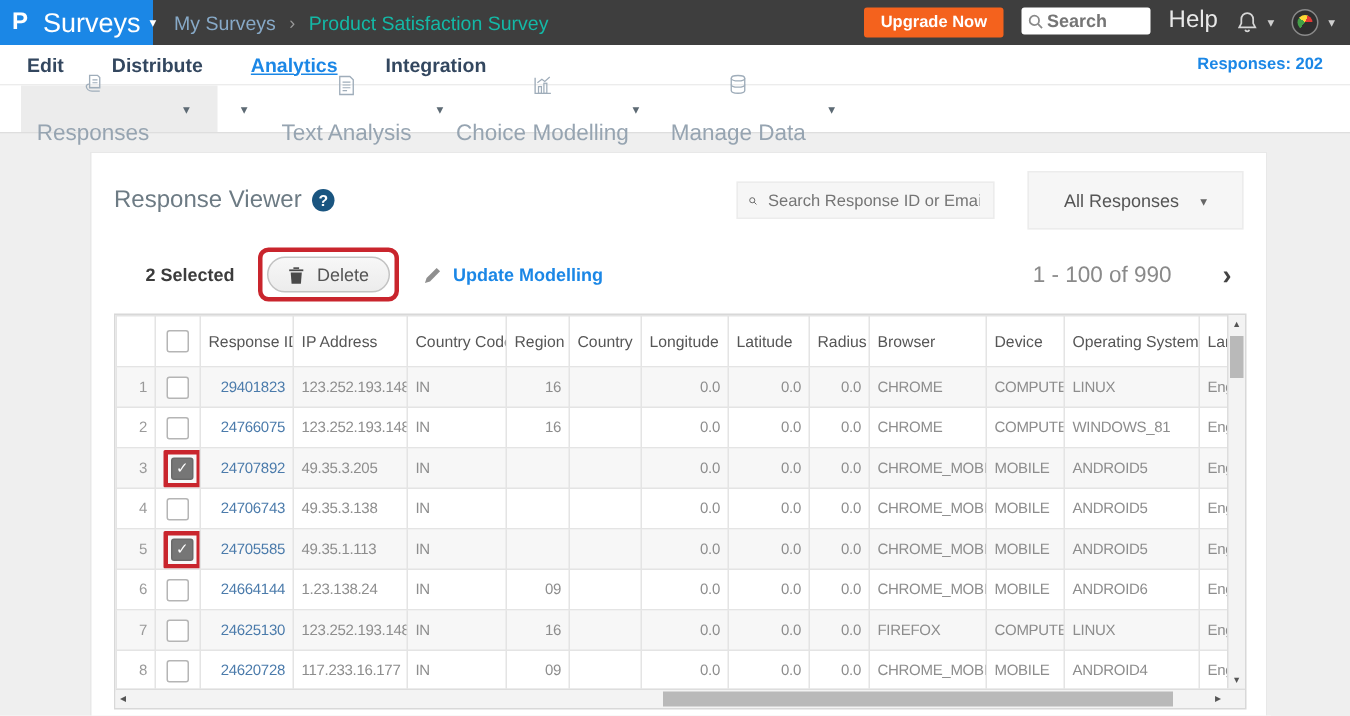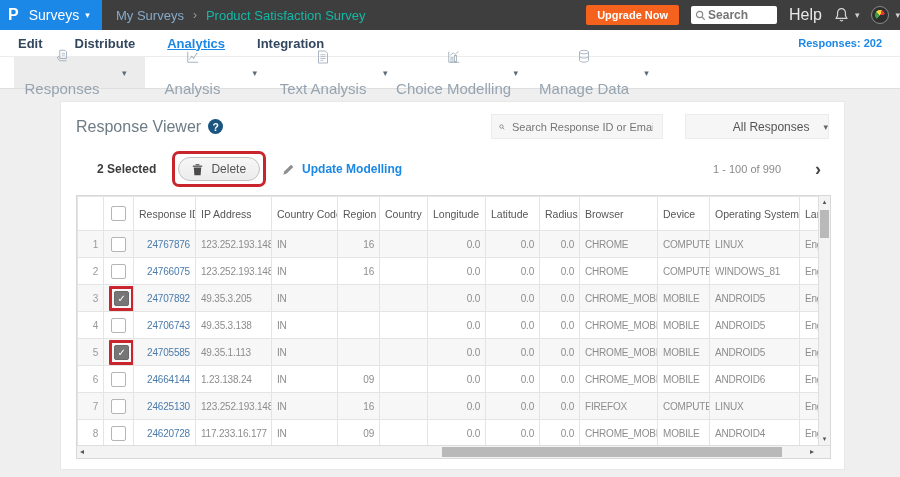--- a/index.html
+++ b/index.html
@@ -4,27 +4,27 @@
 <style>
   * { box-sizing: border-box; }
   html,body { margin:0; padding:0; width:900px; height:477px; overflow:hidden;
               font-family:"Liberation Sans", sans-serif; background:#efefef; }
 
   
   .topbar { height:30px; background:#3e3e3e; display:flex; align-items:center; }
   .brand { width:102px; height:30px; background:#1b87e6; color:#fff; display:flex;
            align-items:center; padding:0 8px; cursor:pointer; }
   .logo { font-size:16px; font-weight:800; margin-right:10px; }
-  .brand-label { font-size:14px; }
+  .brand-label { font-size:18px; }
   .caret { font-size:9px; margin-left:6px; color:inherit; }
   .crumbs { display:flex; align-items:center; margin-left:14px; font-size:13px; }
   .crumb-parent { color:#87a9c7; }
   .crumb-sep { color:#9a9a9a; margin:0 9px; font-size:12px; }
   .crumb-current { color:#14b8a6; }
-  .topbar-right { margin-left:auto; display:flex; align-items:center; gap:12px; }
+  .topbar-right { margin-left:auto; display:flex; gap:12px; padding-right:10px; }
   .btn-upgrade { background:#f4621d; color:#fff; border:none; border-radius:2px;
                  font-size:11px; font-weight:700; padding:4px 11px; cursor:pointer;
                  font-family:"Liberation Sans", sans-serif; }
   .top-search { background:#fff; border-radius:2px; height:18px; width:86px; display:flex;
                 align-items:center; padding:0 4px; }
   .top-search input { border:none; outline:none; width:62px; font-size:12px; color:#444;
                       font-family:"Liberation Sans", sans-serif; background:transparent;font-weight:bold; }
   .help-label { color:#e8e8e8; font-size:16px; cursor:pointer; }
   .bell-wrap, .avatar-wrap { display:flex; align-items:center; color:#cfcfcf; cursor:pointer; }
   .avatar { width:18px; height:18px; border-radius:50%; border:1px solid #8a8a8a; background:#2f2f2f;
@@ -59,37 +59,37 @@
   .card-title { font-size:16px; color:#6d7b84; }
   .help-circle { width:15px; height:15px; border-radius:50%; background:#1a5580; color:#fff;
                  font-size:10.5px; font-weight:700; display:inline-flex; align-items:center;
                  justify-content:center; margin-left:7px; cursor:pointer; }
   .head-right { margin-left:auto; display:flex; align-items:center; gap:22px; }
   .panel-search { background:#f6f6f6; border:1px solid #ececec; height:25px; width:172px;
                   display:flex; align-items:center; padding:0 7px; }
   .panel-search input { border:none; outline:none; background:transparent; width:145px;
                         font-size:11px; color:#555; font-family:"Liberation Sans", sans-serif; }
   .panel-search svg { margin-right:5px; }
-  .filter-box { background:#f6f6f6; border:1px solid #ececec; height:25px; width:144px;
-                display:flex; align-items:center; justify-content:flex-end; gap:14px;
+  .filter-box { background:#f6f6f6; border:1px solid #ececec; height:39px; width:144px;
+                display:flex; align-items:center; justify-content:center; gap:14px;
                 font-size:12px; color:#555; cursor:pointer; }
   .filter-box .caret { color:#666; margin-left:0; }
 
   .action-row { display:flex; align-items:center; padding:4px 15px 8px 15px; }
   .sel-label { font-size:12px; font-weight:700; color:#3c3c3c;margin-left:21px; }
   .anno { border:3px solid #c9252d; display:inline-flex; }
   .anno-delete { border-radius:7px; padding:3px; margin-left:16px; }
   .btn-delete { background:linear-gradient(#f7f7f7,#ececec); border:1px solid #c2c2c2;
                 border-radius:12px; padding:4px 13px; font-size:12px; color:#555;
                 display:inline-flex; align-items:center; gap:8px; cursor:pointer;
                 font-family:"Liberation Sans", sans-serif; }
   .update-link { display:inline-flex; align-items:center; gap:7px; margin-left:16px;
                  font-size:12px; font-weight:700; color:#1b87e6; cursor:pointer; }
   .pag { margin-left:auto; display:flex; align-items:center; gap:34px; margin-right:8px; }
-  .pag-text { font-size:11px; color:#8a8a8a; }
+  .pag-text { font-size:15px; color:#8a8a8a; }
   .pag-next { font-size:18px; font-weight:700; color:#444; cursor:pointer; line-height:1; }
 
   
   .tbl-wrap { position:relative; margin:0 15px; width:755px; height:264px;
               border:1px solid #d8d8d8; overflow:hidden; }
   table { border-collapse:collapse; table-layout:fixed; width:755px; }
   th, td { border:1px solid #e4e4e4; padding:0 5px; white-space:nowrap; overflow:hidden; }
   th { height:34px; font-size:10.5px; font-weight:400; color:#565656; text-align:left;
        background:#fff; cursor:pointer; }
   td { height:27px; font-size:10px; letter-spacing:-0.2px; color:#8d8d8d; }
@@ -168,30 +168,20 @@
       <svg width="20" height="18" viewBox="0 0 24 24">
         <path d="M9 3h7l2 2v9H9z" fill="none" stroke="#9fadba" stroke-width="1.2"></path>
         <path d="M11.5 7h4.5M11.5 9.5h4.5" stroke="#9fadba" stroke-width="1"></path>
         <path d="M6 12c0 3 2.2 5 5.2 5H18M6 12l2.2-1.4" fill="none" stroke="#9fadba" stroke-width="1.2"></path>
       </svg>
       <span class="tlabel">Responses</span>
     </div>
     <span class="tcaret">▾</span>
   </div>
   <div class="tgroup">
-    <div class="titem">
-      <svg width="20" height="18" viewBox="0 0 24 24">
-        <path d="M5 5v14h14" fill="none" stroke="#9fadba" stroke-width="1.2"></path>
-        <path d="M7 15.5l3.2-4.2 2.6 2.1 4.2-6.2" fill="none" stroke="#9fadba" stroke-width="1.2"></path>
-        <circle cx="10.2" cy="11.3" r="1" fill="#9fadba"></circle>
-          <circle cx="12.8" cy="13.4" r="1" fill="#9fadba"></circle>
-          <circle cx="17" cy="7.2" r="1" fill="#9fadba"></circle>
-      </svg>
-      <span class="tlabel">Analysis</span>
-    </div>
     <span class="tcaret">▾</span>
   </div>
   <div class="tgroup">
     <div class="titem">
       <svg width="20" height="18" viewBox="0 0 24 24">
         <path d="M6 4h9l3 3v13H6z" fill="none" stroke="#9fadba" stroke-width="1.2"></path>
         <path d="M8.5 9h7M8.5 11.5h7M8.5 14h7M8.5 16.5h4" stroke="#9fadba" stroke-width="1"></path>
       </svg>
       <span class="tlabel">Text Analysis</span>
     </div>
@@ -300,21 +290,21 @@
               <th>Browser</th>
               <th>Device</th>
               <th>Operating System</th>
               <th>Language</th>
             </tr>
           </thead>
         <tbody>
             <tr>
               <td class="al-r num-cell">1</td>
               <td class="al-c"><div class="cbx"></div></td>
-              <td class="al-r link">24767876</td>
+              <td class="al-r link">29401823</td>
               <td>123.252.193.148</td>
               <td>IN</td>
               <td class="al-r">16</td>
               <td></td>
               <td class="al-r">0.0</td>
               <td class="al-r">0.0</td>
               <td class="al-r">0.0</td>
               <td>CHROME</td>
               <td>COMPUTER</td>
               <td>LINUX</td>

